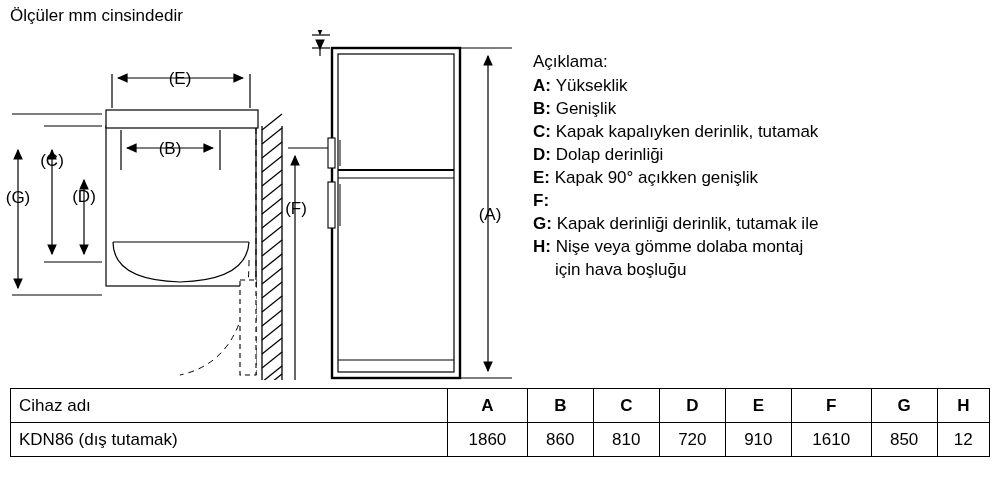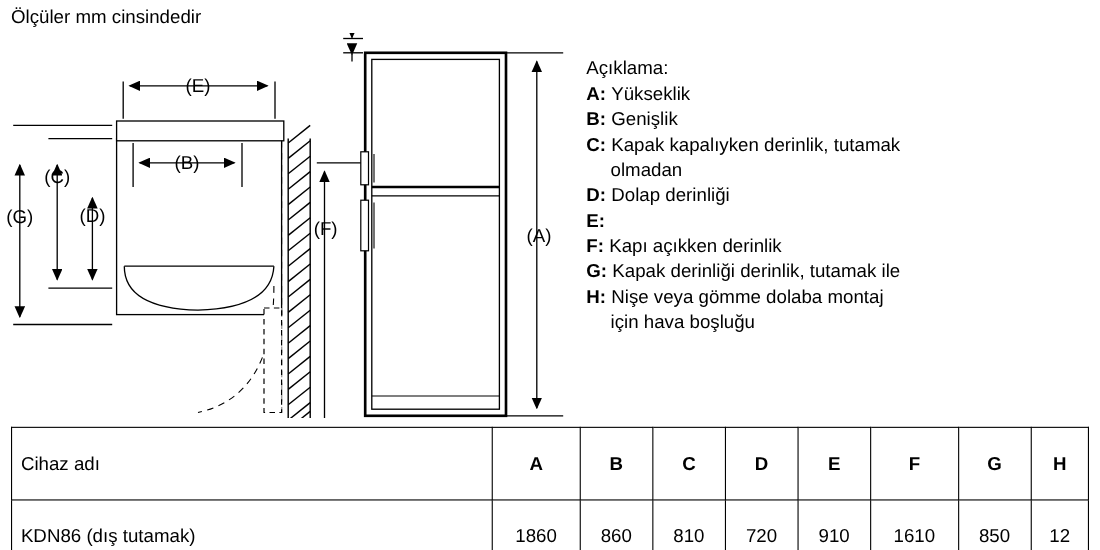--- a/index.html
+++ b/index.html
@@ -36,21 +36,21 @@
   
   table{
     position:absolute;left:10px;top:388px;
     width:980px;
     border-collapse:collapse;
     font-size:17px;
   }
   table td{
     border:1px solid #000;
     height:33px;
-    padding:16px 8px;
+    padding:0 8px;
     text-align:center;
     white-space:nowrap;
   }
   table td.name{text-align:left;width:420px;}
   table tr.head td{font-weight:bold;}
   table tr.head td.name{font-weight:normal;}
 </style>
 </head>
 <body>
 
@@ -204,34 +204,33 @@
     <div class="lg-row">
       <span class="lg-key">B</span>
       <span class="lg-key">:&nbsp;</span>
       <span class="lg-val">Genişlik</span>
     </div>
     <div class="lg-row">
       <span class="lg-key">C</span>
       <span class="lg-key">:&nbsp;</span>
       <span class="lg-val">Kapak kapalıyken derinlik, tutamak</span>
     </div>
-    <div class="lg-cont">olmadan</div>
     <div class="lg-row">
       <span class="lg-key">D</span>
       <span class="lg-key">:&nbsp;</span>
       <span class="lg-val">Dolap derinliği</span>
     </div>
     <div class="lg-row">
       <span class="lg-key">E</span>
       <span class="lg-key">:&nbsp;</span>
+      <span class="lg-val">Kapak 90° açıkken genişlik</span>
     </div>
     <div class="lg-row">
       <span class="lg-key">F</span>
       <span class="lg-key">:&nbsp;</span>
-      <span class="lg-val">Kapı açıkken derinlik</span>
     </div>
     <div class="lg-row">
       <span class="lg-key">G</span>
       <span class="lg-key">:&nbsp;</span>
       <span class="lg-val">Kapak derinliği derinlik, tutamak ile</span>
     </div>
     <div class="lg-row">
       <span class="lg-key">H</span>
       <span class="lg-key">:&nbsp;</span>
       <span class="lg-val">Nişe veya gömme dolaba montaj</span>

